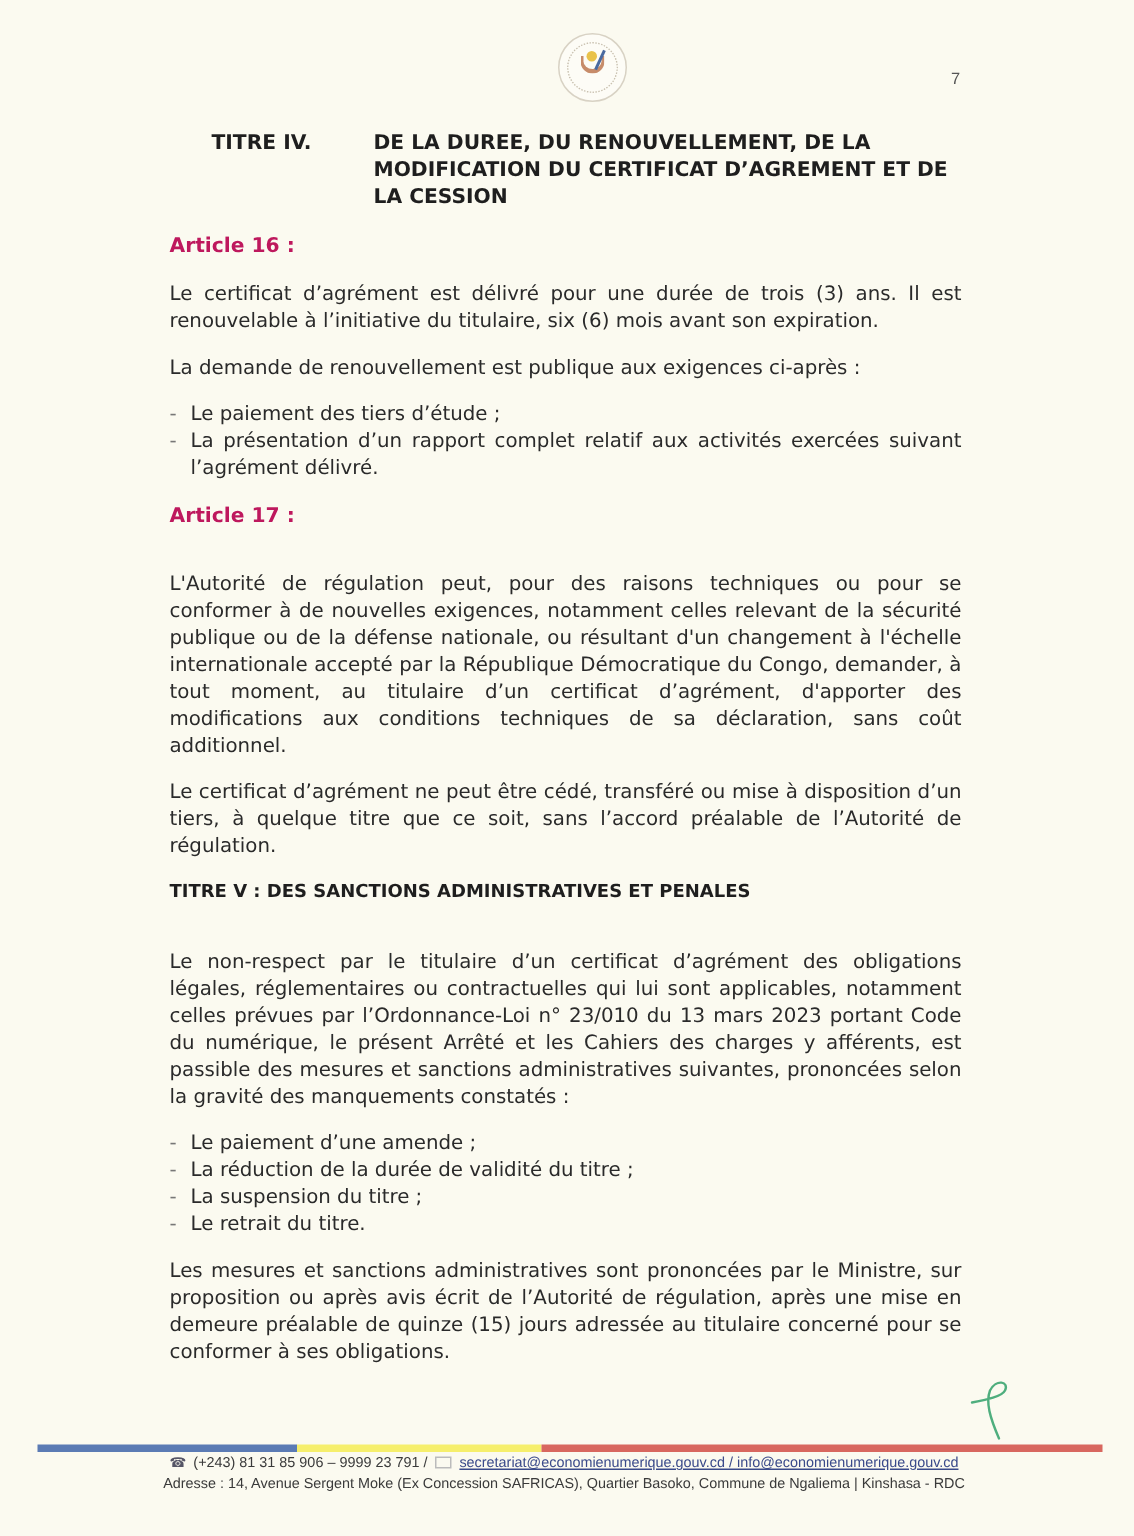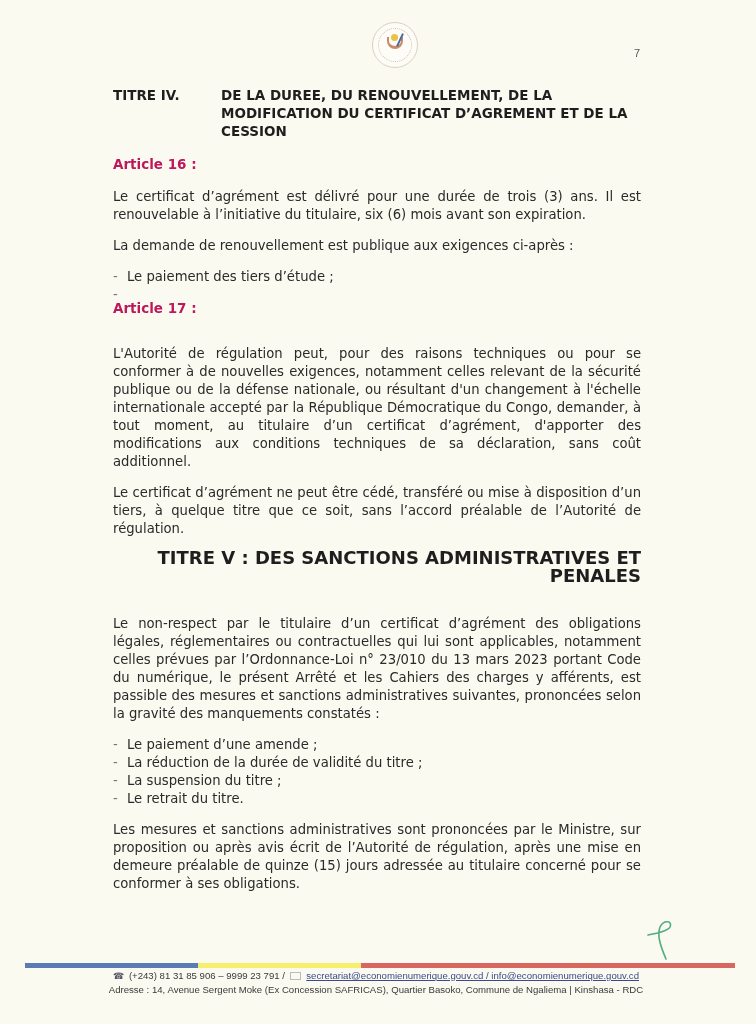--- a/index.html
+++ b/index.html
@@ -73,34 +73,34 @@
       top: 86px;
       width: 528px;
       font-size: 13.2px;
       line-height: 18px;
     }
     .titre {
       font-weight: bold;
       font-size: 13.5px;
       color: #1e1e1e;
       display: flex;
+      margin-left: 28px;
     }
     .titre .num {
       flex: 0 0 auto;
       width: 108px;
       white-space: nowrap;
     }
     .titre .txt {
       flex: 1;
     }
     .titre-v {
       font-weight: bold;
-      font-size: 18px;
+      font-size: 12px;
       color: #1e1e1e;
-      text-align: right;
     }
     .article-h {
       font-weight: bold;
       font-size: 13.5px;
       color: #be185d;
     }
     p {
       margin: 0;
       text-align: justify;
     }
@@ -201,20 +201,21 @@
     <p>La demande de renouvellement est publique aux exigences ci-après :</p>
     <div class="gap-m"></div>
 
     <ul class="dash">
       <li>
         <span class="bullet">-</span>
         <span>Le paiement des tiers d’étude ;</span>
       </li>
       <li>
         <span class="bullet">-</span>
+        <span>La présentation d’un rapport complet relatif aux activités exercées suivant l’agrément délivré.</span>
       </li>
     </ul>
 
     <div class="gap-m"></div>
 
     <div class="article-h">Article 17 :</div>
     <div class="gap-l"></div>
 
     <div class="gap-m"></div>
     <p>L'Autorité de régulation peut, pour des raisons techniques ou pour se conformer à de nouvelles exigences, notamment celles relevant de la sécurité publique ou de la défense nationale, ou résultant d'un changement à l'échelle internationale accepté par la République Démocratique du Congo, demander, à tout moment, au titulaire d’un certificat d’agrément, d'apporter des modifications aux conditions techniques de sa déclaration, sans coût additionnel.</p>

